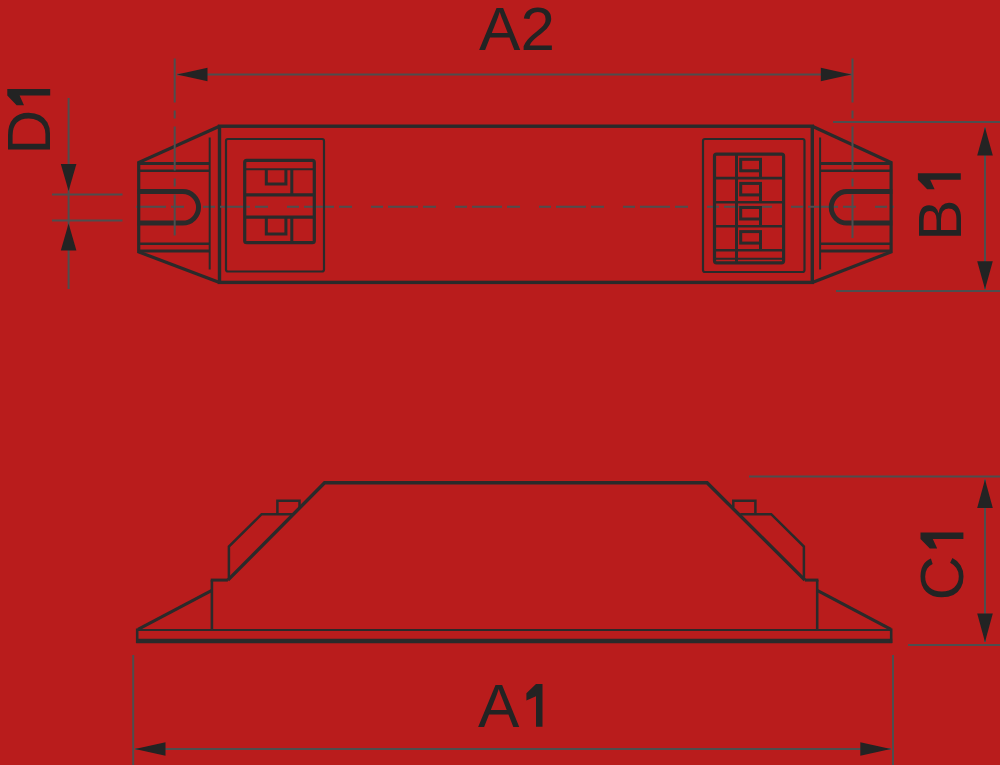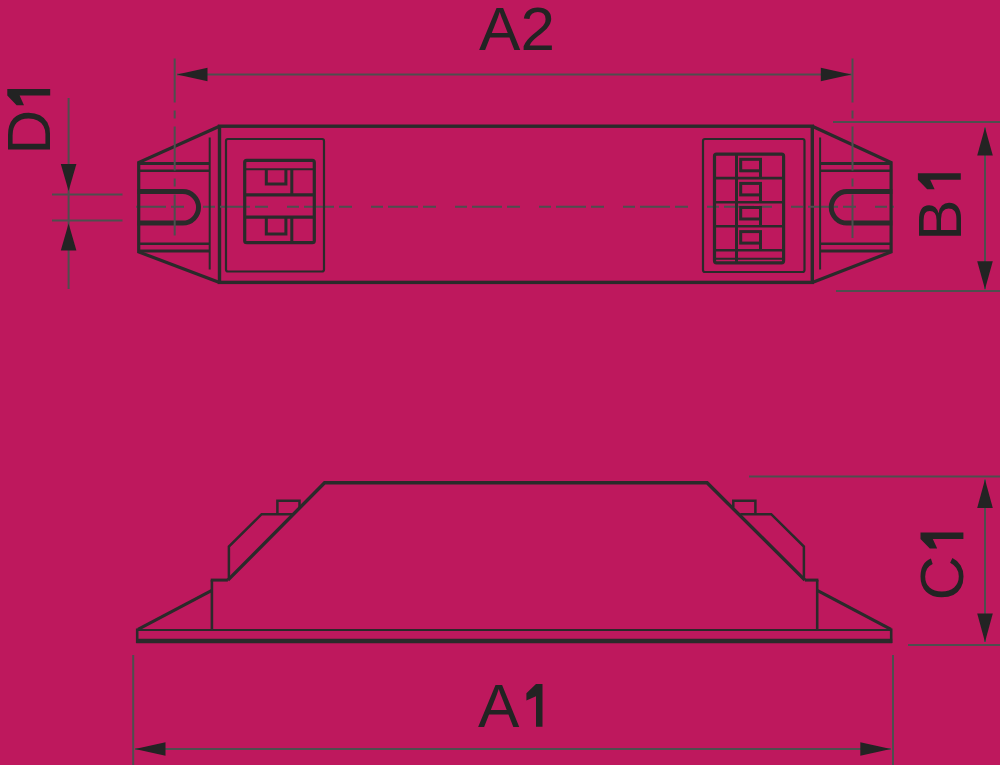--- a/index.html
+++ b/index.html
@@ -1,16 +1,16 @@
 <!DOCTYPE html>
 <html><head>
 <meta charset="utf-8">
 <style>
   html,body{margin:0;padding:0;background:#ffffff;}
-  .wrap{width:1000px;height:765px;position:relative;background:#be185d;overflow:hidden;}
+  .wrap{width:1000px;height:765px;position:relative;background:#b91c1c;overflow:hidden;}
   svg{position:absolute;left:0;top:0;}
   text{font-family:"Liberation Sans", sans-serif;fill:#232323;}
 </style>
 </head>
 <body>
 <div class="wrap">
 <svg width="1000" height="765" viewBox="0 0 1000 765">
   <g fill="none" stroke="#2a2a2a">
 
     <rect x="219.5" y="126.2" width="592.8" height="156.2" stroke-width="3.4"></rect>

